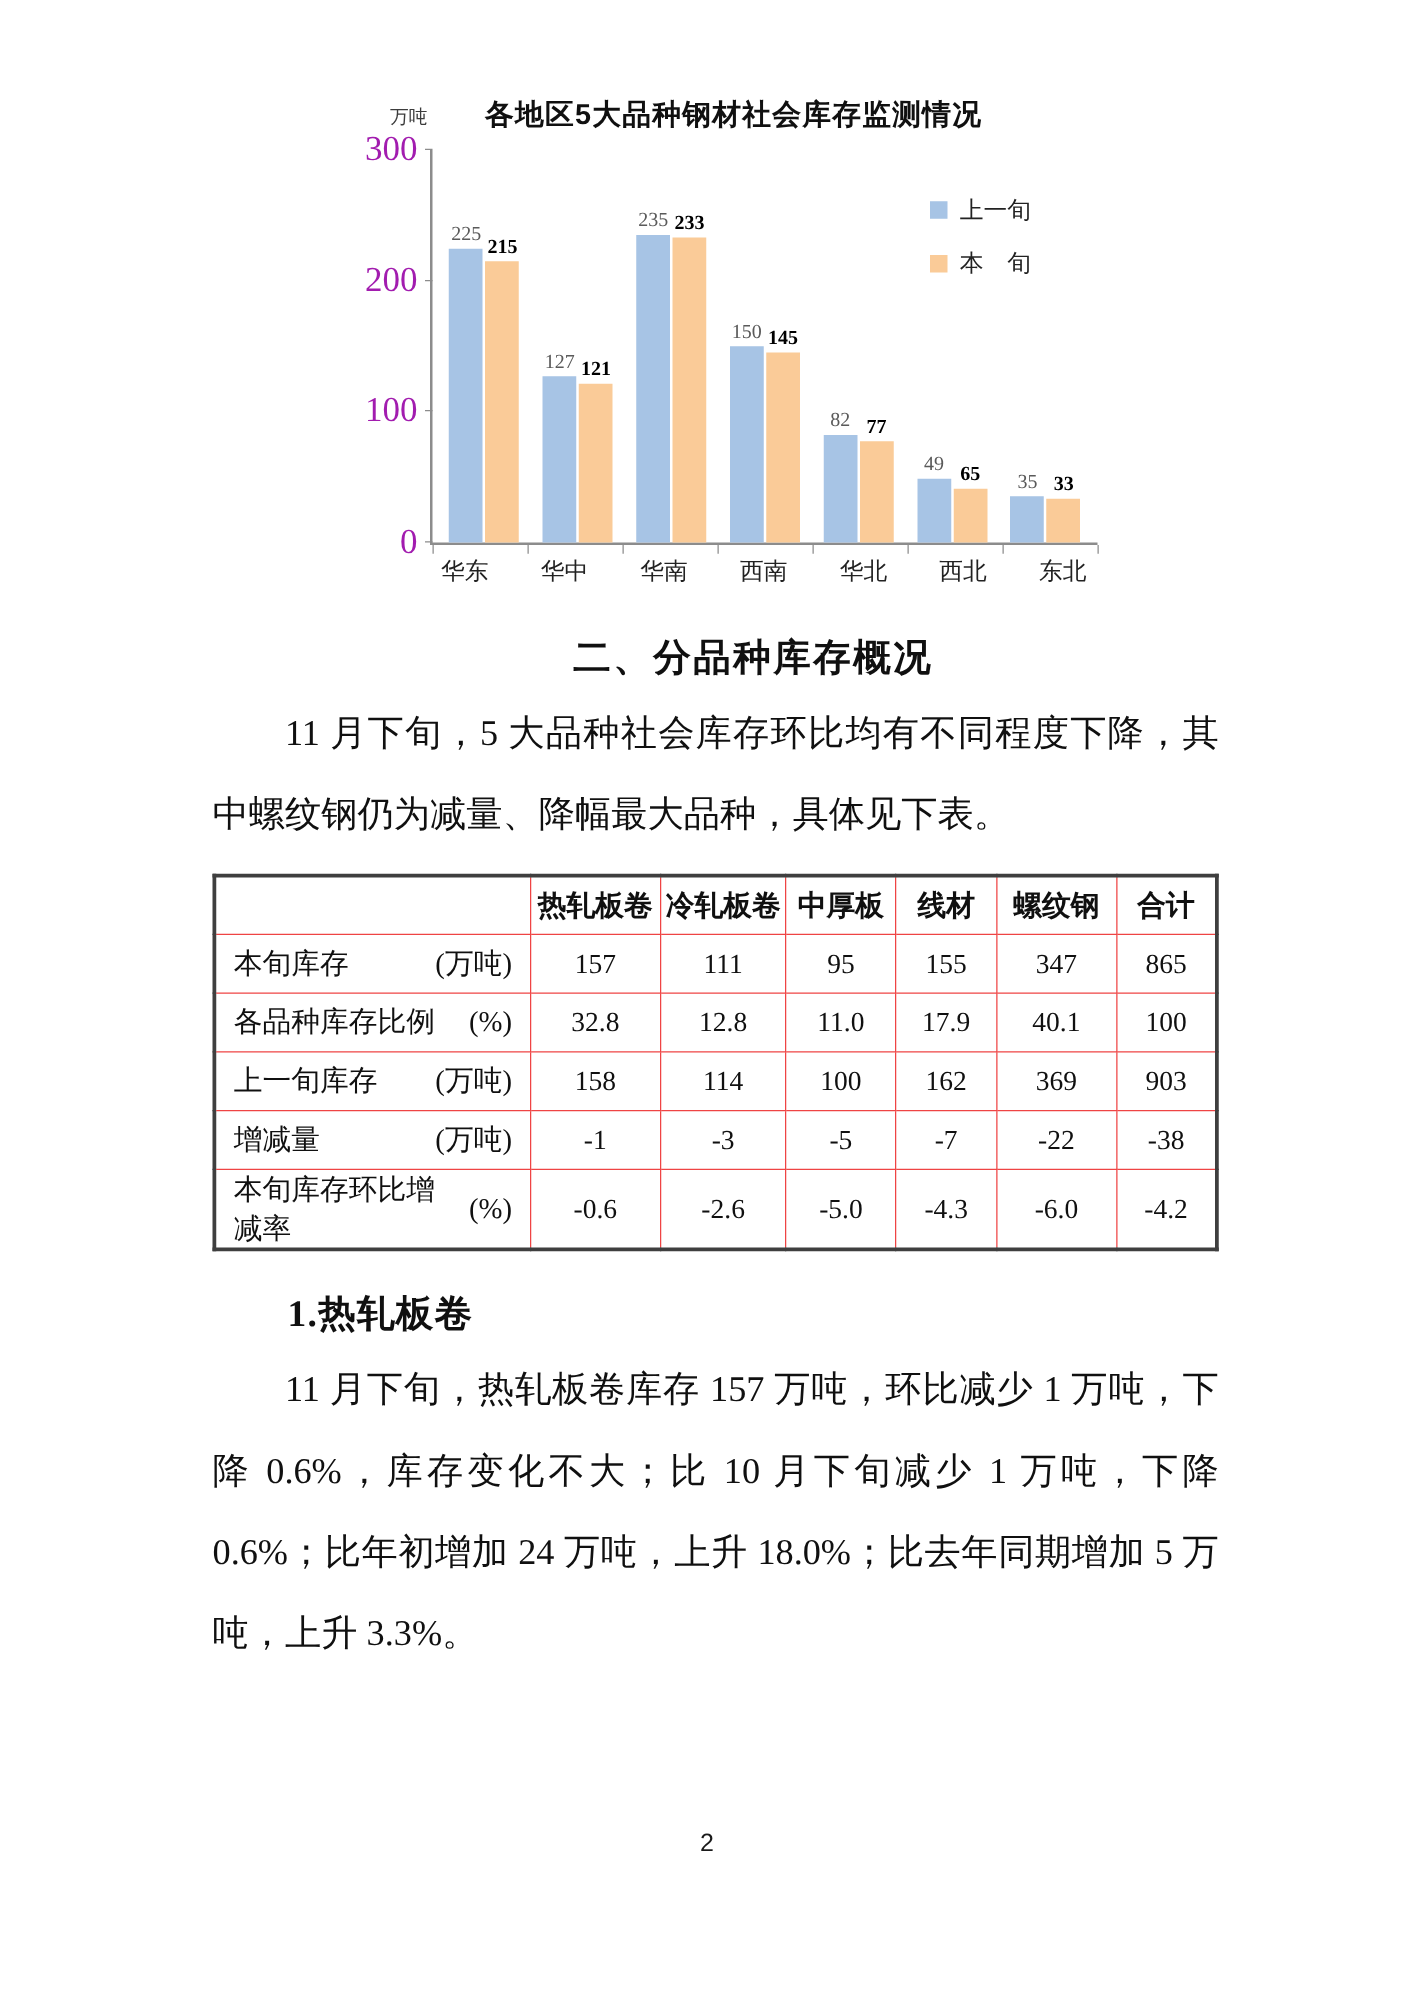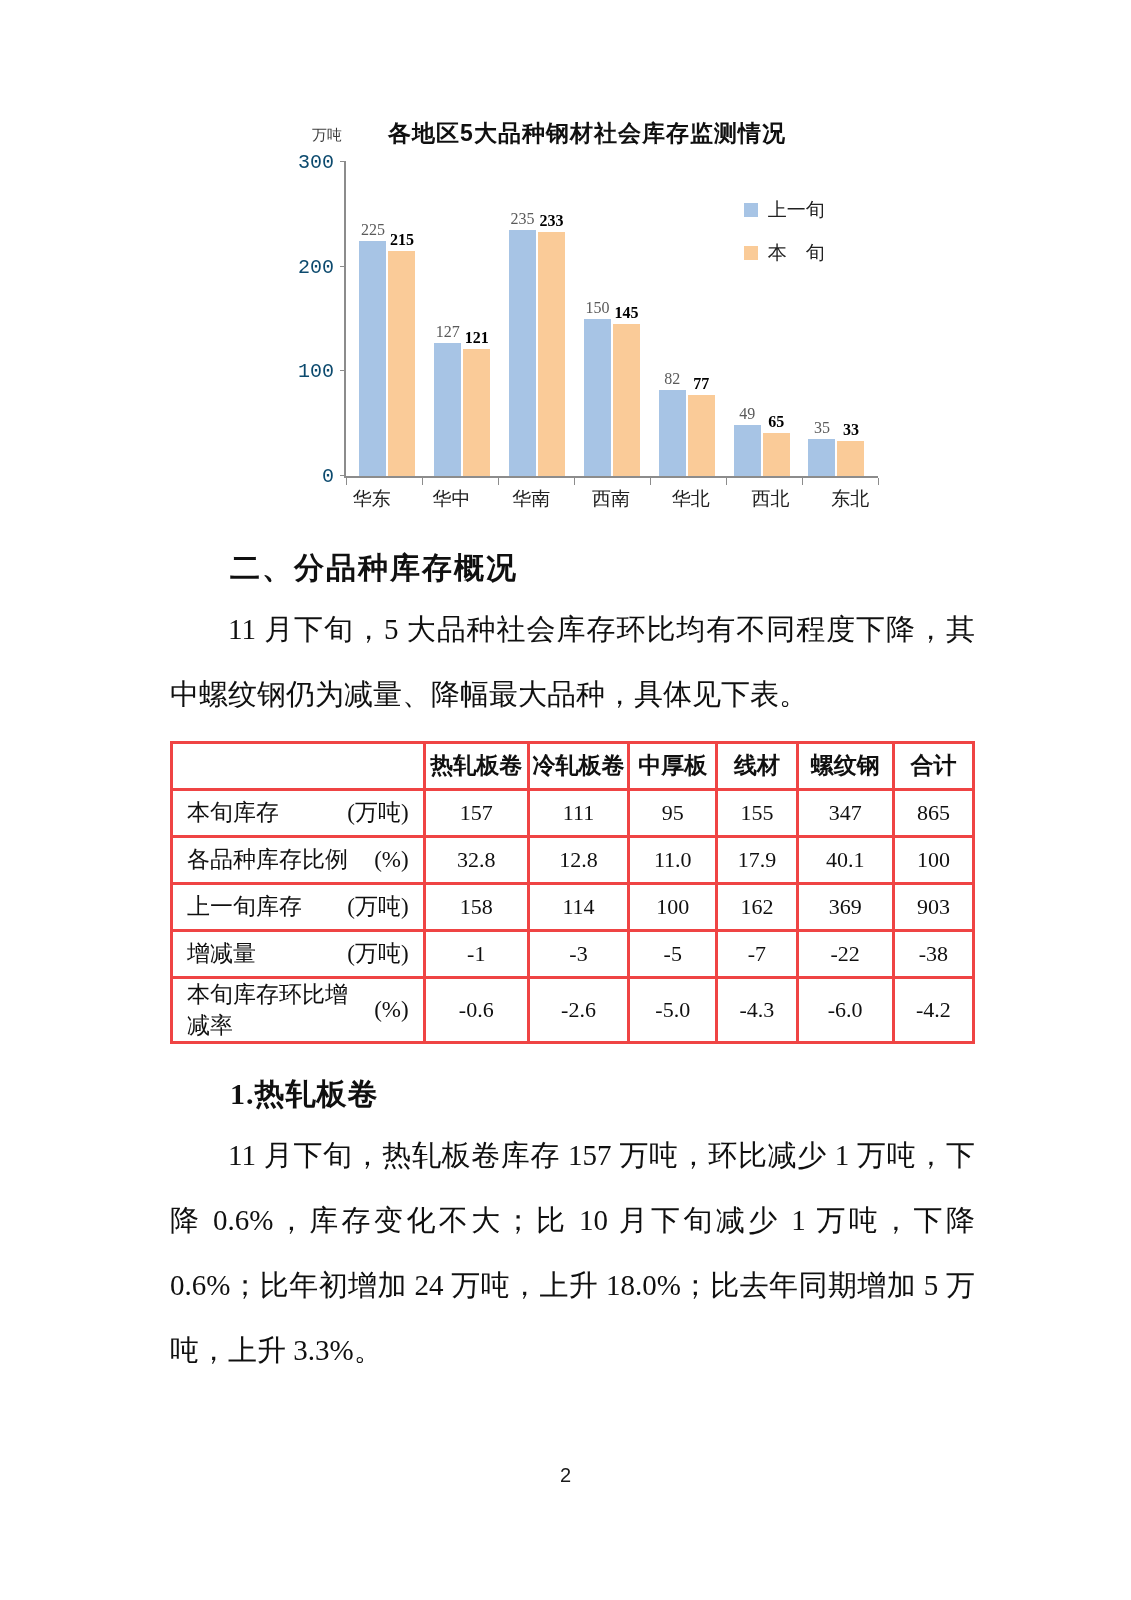--- a/index.html
+++ b/index.html
@@ -1,54 +1,54 @@
 <!DOCTYPE html>
 <html><head>
 <meta charset="utf-8">
 <style>
   * { margin:0; padding:0; box-sizing:border-box; }
   html,body { background:#ffffff; }
   .page {
     width:1131px; height:1600px; margin:0 auto; background:#ffffff;
     position:relative; overflow:hidden; color:#101010;
     font-family:"Liberation Serif","DejaVu Serif",serif;
-    padding:118px 156px 0 170px;
+    padding:76px 156px 0 170px;
   }
   
   .chart { width:582px; margin-left:126px; }
   .chart-title-row { position:relative; height:36px; }
   .chart-unit { position:absolute; left:16px; top:8px; font-size:15px; color:#3c3c3c; }
   .chart-title { display:block; text-align:center; font-size:23px; font-weight:700;
     font-family:"Liberation Sans","DejaVu Sans",sans-serif; letter-spacing:1px; }
   .chart-body { margin-left:48px; margin-top:8px; }
   .plot { position:relative; height:316px;
     border-left:2px solid #8c8c8c; border-bottom:2px solid #8c8c8c;
     display:flex; justify-content:space-around; align-items:flex-end; padding:0 4px; }
   .y-axis { position:absolute; right:100%; top:0; bottom:0; width:50px; }
   .y-tick-label { position:absolute; right:12px; transform:translateY(50%);
-    font-size:20px; color:#0c4a6e; font-family:Liberation Mono, monospace; }
+    font-size:28px; color:#a21caf; font-family:Liberation Serif, serif; }
   .y-tick-mark { position:absolute; right:0; width:6px; height:1px; background:#8c8c8c; }
   .x-tick { position:absolute; bottom:-9px; width:1px; height:7px; background:#8c8c8c; }
   .bar-group { display:flex; align-items:flex-end; gap:2px; height:100%; }
   .bar-col { display:flex; flex-direction:column; justify-content:flex-end; align-items:center; height:100%; }
   .bar { width:27px; }
   .bar-label-prev { font-size:16px; color:#5a5a5a; margin-bottom:2px; white-space:nowrap; }
   .bar-label-current { font-size:16px; font-weight:700; color:#000; margin-bottom:2px; white-space:nowrap; }
   .legend { position:absolute; left:71%; top:11%; display:flex; flex-direction:column; gap:17px; }
   .legend-item { display:flex; align-items:center; gap:10px; font-size:19px; color:#222;margin-left:20px; }
   .legend-swatch { width:14px; height:14px; flex:0 0 auto; }
   .x-labels { display:flex; justify-content:space-around; margin-top:8px; font-size:19px; color:#222;gap:24px; }
   .x-labels span { flex:1; text-align:center; }
   
-  .h2 { margin-top:36px; font-size:30px; font-weight:700; text-indent:2em; letter-spacing:2px; }
+  .h2 { margin-top:36px; font-size:30px; font-weight:700; text-indent:2em; letter-spacing:2px;text-align:center; }
   .para { margin-top:8px; font-size:29px; line-height:2.24; text-align:justify; text-indent:2em; }
   .h3 { margin-top:30px; font-size:30px; font-weight:700; text-indent:2em; letter-spacing:1px; }
   
   .inv-table { width:100%; border-collapse:collapse; margin-top:14px; border:3px solid #3f3f3f; }
-  .inv-table th, .inv-table td { border:3px solid #ef4444; text-align:center; height:47px;
+  .inv-table th, .inv-table td { border:1px solid #ef4444; text-align:center; height:47px;
     font-size:22px; font-family:"Liberation Serif","DejaVu Serif",serif; }
   .inv-table th { font-size:23px; font-weight:700; }
   .inv-table td.label-cell { text-align:left; padding:0 14px; }
   .label-cell .cell-inner { display:flex; justify-content:space-between; align-items:center;
     font-size:23px; gap:6px; }
   
   .page-num { position:absolute; bottom:113px; left:0; right:0; text-align:center;
     font-size:20px; font-family:"Liberation Sans","DejaVu Sans",sans-serif; color:#1a1a1a; }
 </style>
 </head>

